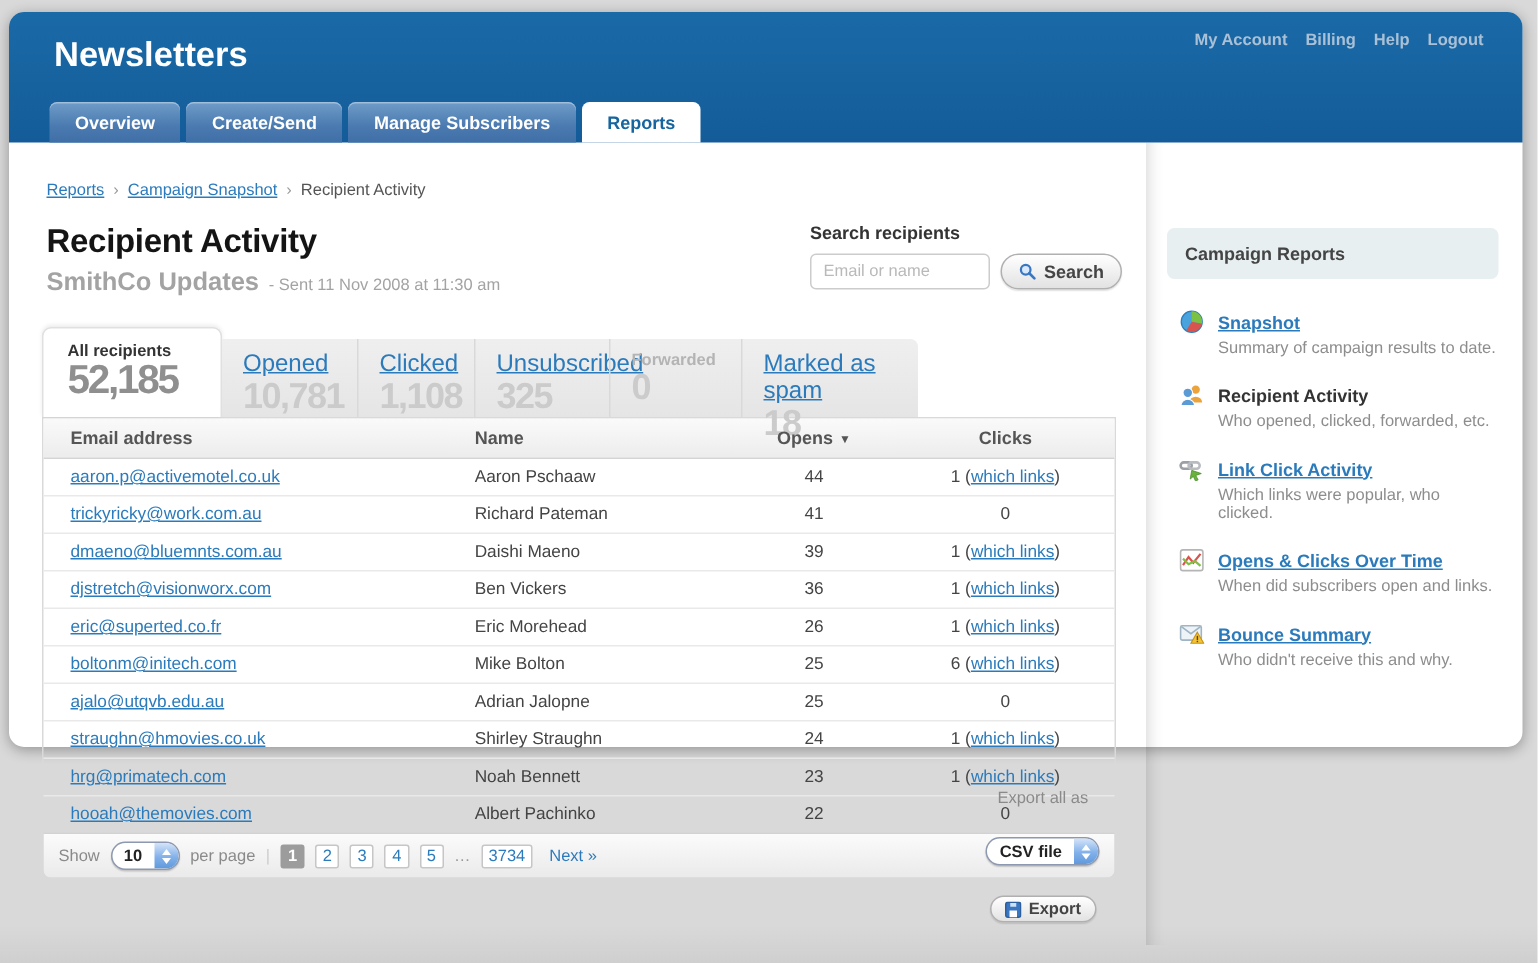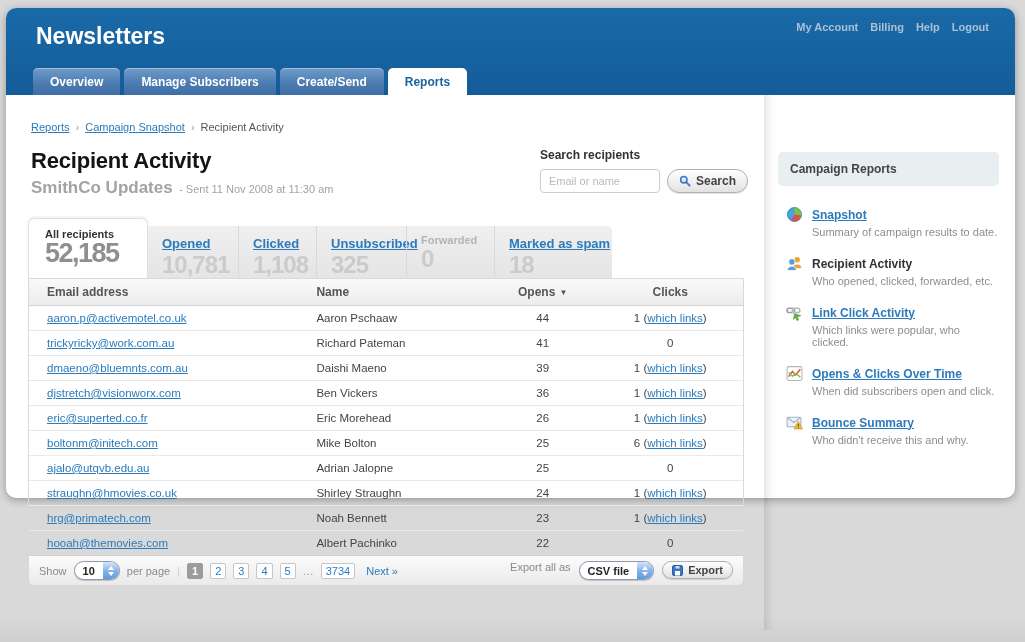--- a/index.html
+++ b/index.html
@@ -66,21 +66,21 @@
   .stat-active {
     width:120px; height:60px; background:#fff;
     border:1px solid #e0e0e0; border-bottom:none; border-radius:6px 6px 0 0;
     padding:9px 0 0 16px; box-shadow:0 -1px 3px rgba(0,0,0,0.08);
   }
   .stat-active .lbl { font-size:11px; font-weight:bold; color:#333; }
   .stat-active .num { font-size:27px; font-weight:bold; color:#8f8f8f; letter-spacing:-1.5px; line-height:1.0; }
   .stat-strip { display:flex; height:52px; background:linear-gradient(#efefef,#e5e5e5); border-radius:0 5px 0 0; }
   .stat { padding:8px 0 0 14px; border-left:1px solid #d9d9d9; }
   .stat:first-child { border-left:none; }
-  .stat .lbl a { color:#2b7bbc; font-size:13px; font-weight:bold; text-decoration:underline; }
+  .stat .lbl a { color:#2b7bbc; font-size:16px; font-weight:normal; text-decoration:underline; }
   .stat .lbl.muted { color:#b4b4b4; font-size:11px; font-weight:bold; }
   .stat .num { font-size:24px; font-weight:bold; color:#cbcbcb; letter-spacing:-1px; line-height:1.1; }
   .w1{width:90px}.w2{width:78px}.w3{width:90px}.w4{width:88px}.w5{width:118px}
   
   .table-wrap { margin-left:22px; width:716px; border:1px solid #d9d9d9; border-radius:0 0 5px 5px; }
   table { width:100%; border-collapse:collapse; font-size:11.5px; }
   thead th {
     background:linear-gradient(#fafafa,#ececec); border-bottom:1px solid #d4d4d4;
     font-size:12px; color:#555; text-align:left; padding:6px 0 6px 18px; cursor:pointer;
   }
@@ -109,21 +109,21 @@
   .tri-down { width:0; height:0; border-left:3px solid transparent; border-right:3px solid transparent; border-top:4px solid #fff; }
   .pgbox {
     display:inline-block; min-width:10px; padding:1px 4px; text-align:center;
     border:1px solid #c6c6c6; border-radius:2px; background:#fff;
     color:#2b7bbc; text-decoration:none; font-size:11px;
   }
   .pgbox.current { background:#9c9c9c; border-color:#9c9c9c; color:#fff; font-weight:bold; }
   .next { color:#2b7bbc; text-decoration:none; margin-left:4px; }
   .sep { color:#cdcdcd; }
   .ellip { color:#9a9a9a; }
-  .export-group { margin-left:auto; display:flex; align-items:flex-start; gap:8px; }
+  .export-group { margin-left:auto; display:flex; align-items:center; gap:20px;flex-direction:column; }
   
   .sb-title { background:#e7eff1; border-radius:5px; padding:10px 12px; font-size:12px; font-weight:bold; color:#444; }
   .sb-items { margin:20px 0 0 8px; }
   .sb-item { margin-bottom:17px; }
   .sb-head { display:flex; align-items:center; gap:9px; font-size:12px; font-weight:bold; }
   .sb-head a { color:#2b7bbc; text-decoration:underline; }
   .sb-head .current { color:#333; }
   .sb-desc { margin:3px 0 0 26px; font-size:11px; color:#8d8d8d; }
   .icon16 { width:17px; height:17px; flex:0 0 17px; }
 </style>
@@ -135,22 +135,22 @@
   <div class="header">
     <div class="app-title">Newsletters</div>
     <div class="nav">
       <a>My Account</a>
       <a>Billing</a>
       <a>Help</a>
       <a>Logout</a>
     </div>
     <div class="tabbar">
       <div class="tab">Overview</div>
+      <div class="tab">Create/Send</div>
       <div class="tab">Manage Subscribers</div>
-      <div class="tab">Create/Send</div>
       <div class="tab active">Reports</div>
     </div>
   </div>
 
   <div class="content">
 
     <div class="main">
 
       <div class="breadcrumb">
         <a>Reports</a><span class="crumb-sep">›</span><a>Campaign Snapshot</a><span class="crumb-sep">›</span><span class="crumb-current">Recipient Activity</span>
@@ -367,21 +367,21 @@
 
         <div class="sb-item">
           <div class="sb-head">
             <svg class="icon16" viewBox="0 0 16 16">
               <rect x="1" y="1.5" width="14" height="13" rx="1.5" fill="#fff" stroke="#b5b5b5"></rect>
               <polyline points="2.5,11 6,6 9,9.5 13.5,4" fill="none" stroke="#d9534f" stroke-width="1.4"></polyline>
               <polyline points="2.5,7 6,10.5 10,8.5 13.5,11.5" fill="none" stroke="#7cc142" stroke-width="1.4"></polyline>
             </svg>
             <a>Opens &amp; Clicks Over Time</a>
           </div>
-          <div class="sb-desc">When did subscribers open and click.</div>
+          <div class="sb-desc">When did subscribers open and links.</div>
         </div>
 
         <div class="sb-item">
           <div class="sb-head">
             <svg class="icon16" viewBox="0 0 16 16">
               <rect x="1" y="3" width="13" height="9" rx="1" fill="#eef3f7" stroke="#9fb4c4"></rect>
               <path d="M1.5 3.5 L7.5 8 L13.5 3.5" fill="none" stroke="#9fb4c4"></path>
               <path d="M11.5 7 L15.5 14 L7.5 14 Z" fill="#f5c33b" stroke="#c8940f" stroke-width="0.7"></path>
               <rect x="11.1" y="9.3" width="0.9" height="2.6" fill="#5a4503"></rect>
               <rect x="11.1" y="12.4" width="0.9" height="0.9" fill="#5a4503"></rect>

